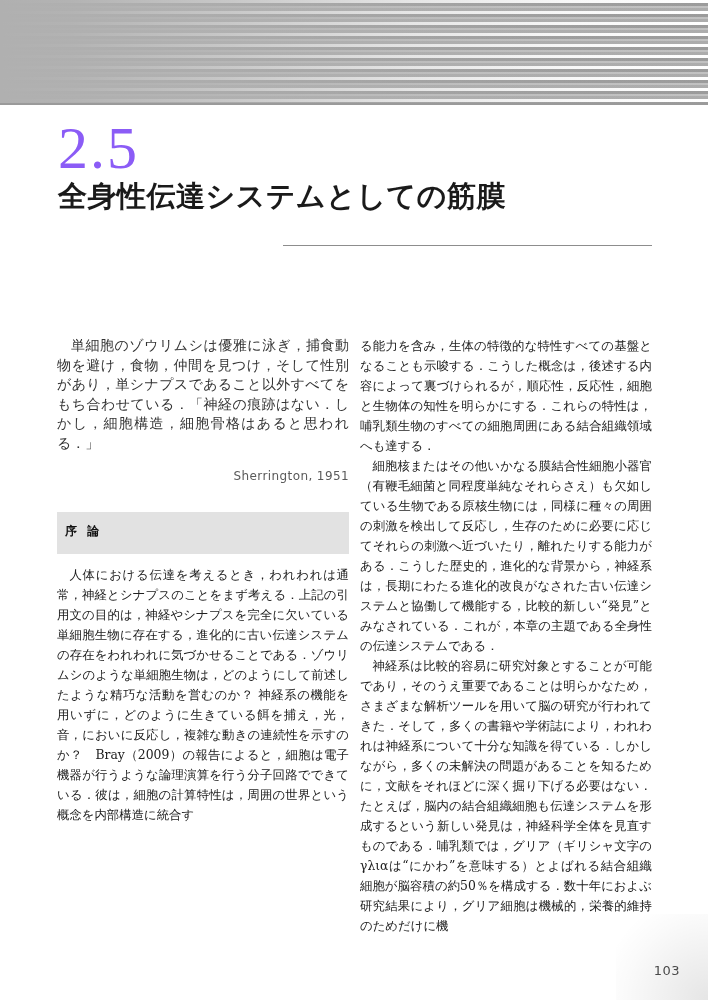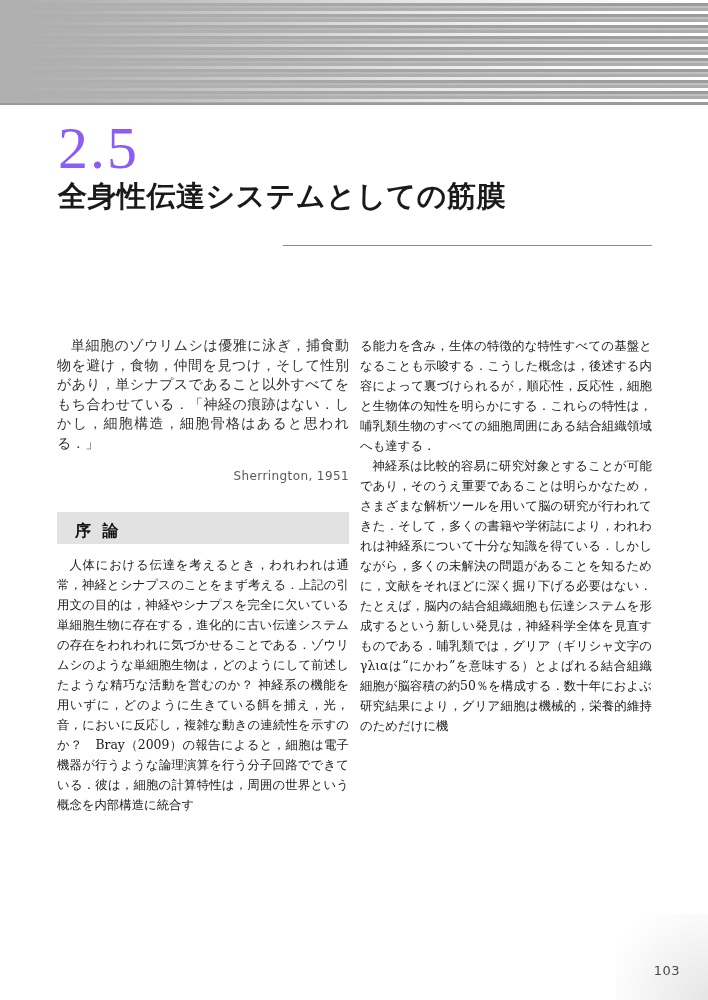--- a/index.html
+++ b/index.html
@@ -145,25 +145,25 @@
     font-size: 12px;
     color: #5a5a5a;
     letter-spacing: 0.4px;
   }
 
   
   .section-head {
     margin-top: 26px;
     margin-bottom: 11px;
     background: #e2e2e2;
-    height: 32px;
+    height: 42px;
     box-sizing: border-box;
-    padding: 9px 0 0 18px;
-    font-family: "DejaVu Sans", "Liberation Sans", sans-serif;
-    font-size: 16px;
+    padding: 9px 0 0 8px;
+    font-family: "DejaVu Sans", "Liberation Sans", sans-serif;
+    font-size: 12px;
     font-weight: 700;
     color: #111111;
     letter-spacing: 3px;
   }
 
   
   .page-curl {
     position: absolute;
     right: 0;
     bottom: 0;
@@ -205,19 +205,20 @@
     <p class="epigraph">単細胞のゾウリムシは優雅に泳ぎ，捕食動物を避け，食物，仲間を見つけ，そして性別があり，単シナプスであること以外すべてをもち合わせている．「神経の痕跡はない．しかし，細胞構造，細胞骨格はあると思われる．」</p>
     <div class="epigraph-source">Sherrington, 1951</div>
 
     <div class="section-head">序 論</div>
 
     <p>人体における伝達を考えるとき，われわれは通常，神経とシナプスのことをまず考える．上記の引用文の目的は，神経やシナプスを完全に欠いている単細胞生物に存在する，進化的に古い伝達システムの存在をわれわれに気づかせることである．ゾウリムシのような単細胞生物は，どのようにして前述したような精巧な活動を営むのか？ 神経系の機能を用いずに，どのように生きている餌を捕え，光，音，においに反応し，複雑な動きの連続性を示すのか？　Bray（2009）の報告によると，細胞は電子機器が行うような論理演算を行う分子回路でできている．彼は，細胞の計算特性は，周囲の世界という概念を内部構造に統合す</p>
   </div>
 
   <div class="col col-right">
     <p class="noindent">る能力を含み，生体の特徴的な特性すべての基盤となることも示唆する．こうした概念は，後述する内容によって裏づけられるが，順応性，反応性，細胞と生物体の知性を明らかにする．これらの特性は，哺乳類生物のすべての細胞周囲にある結合組織領域へも達する．</p>
+    <p>細胞核またはその他いかなる膜結合性細胞小器官（有鞭毛細菌と同程度単純なそれらさえ）も欠如している生物である原核生物には，同様に種々の周囲の刺激を検出して反応し，生存のために必要に応じてそれらの刺激へ近づいたり，離れたりする能力がある．こうした歴史的，進化的な背景から，神経系は，長期にわたる進化的改良がなされた古い伝達システムと協働して機能する，比較的新しい“発見”とみなされている．これが，本章の主題である全身性の伝達システムである．</p>
     <p>神経系は比較的容易に研究対象とすることが可能であり，そのうえ重要であることは明らかなため，さまざまな解析ツールを用いて脳の研究が行われてきた．そして，多くの書籍や学術誌により，われわれは神経系について十分な知識を得ている．しかしながら，多くの未解決の問題があることを知るために，文献をそれほどに深く掘り下げる必要はない．たとえば，脳内の結合組織細胞も伝達システムを形成するという新しい発見は，神経科学全体を見直すものである．哺乳類では，グリア（ギリシャ文字のγλιαは“にかわ”を意味する）とよばれる結合組織細胞が脳容積の約50％を構成する．数十年におよぶ研究結果により，グリア細胞は機械的，栄養的維持のためだけに機</p>
   </div>
 
   <div class="page-curl"></div>
   <div class="page-number">103</div>
 
 </div>
 
 </body></html>

